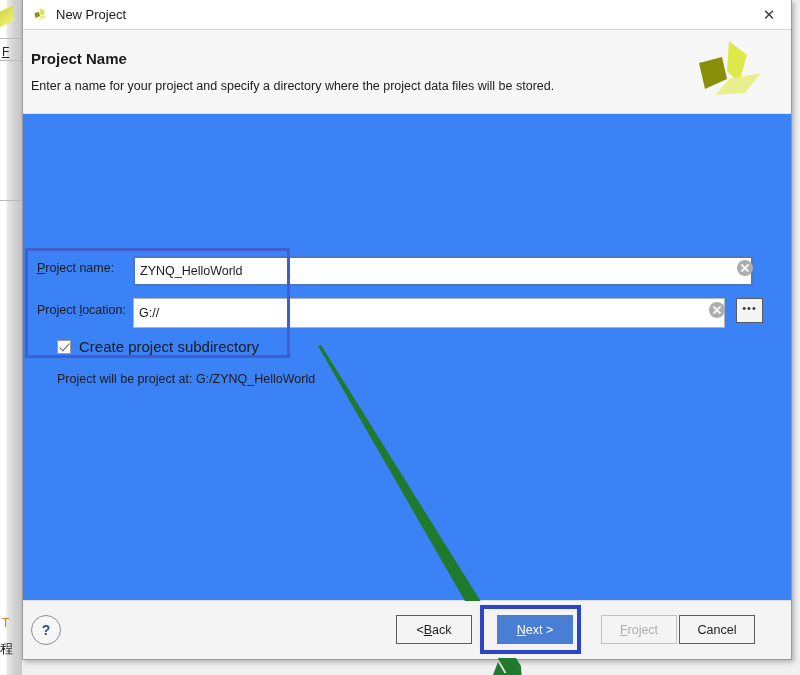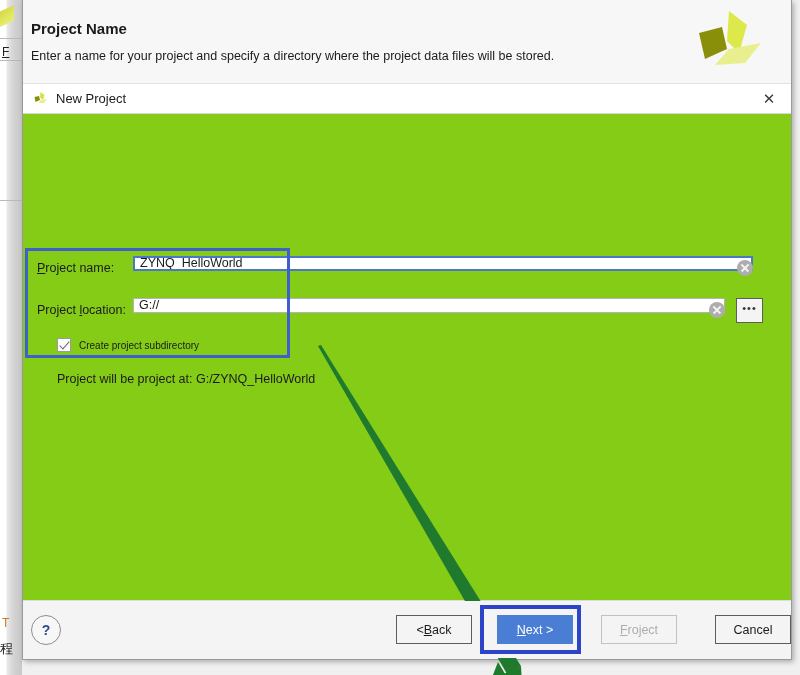--- a/index.html
+++ b/index.html
@@ -94,35 +94,35 @@
   }
   .brand-logo {
     position: absolute; right: 26px; top: 9px;
     width: 76px; height: 70px;
   }
 
   
   #body-area {
     position: relative;
     height: 487px; width: 100%;
-    background: #84cc16;
+    background: #3b82f6;
     border-bottom: 1px solid #dddddd;
   }
 
   .field-row { position: absolute; height: 24px; }
   .field-label {
     position: absolute;
     font-size: 12.5px; color: #1b1b1b;
     line-height: 24px;
   }
   .field-label u { text-decoration: underline; }
 
   .text-input {
     position: absolute;
-    height: 15px;
+    height: 30px;
     background: #ffffff;
     font-size: 12.5px; color: #1b1b1b;
     padding: 0 42px 0 5px;
     line-height: 23px;
     border: 1px solid #b4b4b4;
     outline: none;
     font-family: "Liberation Sans", sans-serif;
   }
   .text-input.focused { border: 2px solid #4a77c9; }
 
@@ -161,21 +161,21 @@
     margin-right: 8px;
   }
   .checkbox-box.checked::after {
     content: "";
     position: absolute; left: 4px; top: 0px;
     width: 4px; height: 9px;
     border: solid #6e6e6e;
     border-width: 0 1.8px 1.8px 0;
     transform: rotate(42deg);
   }
-  .checkbox-label { font-size: 10px; color: #1b1b1b; }
+  .checkbox-label { font-size: 15px; color: #1b1b1b; }
 
   .status-text {
     position: absolute; left: 34px; top: 258px;
     font-size: 12.5px; color: #1b1b1b;
   }
 
   
   .annot-box-fields {
     position: absolute;
     left: 2px; top: 134px;
@@ -245,38 +245,38 @@
   <div class="bg-hline" style="top:38px"></div>
   <div class="bg-menu-f"><u>F</u></div>
   <div class="bg-hline" style="top:60px"></div>
   <div class="bg-hline" style="top:200px"></div>
   <div class="bg-t-letter">T</div>
   <div class="bg-cjk">程</div>
 </div>
 
 <div id="dialog">
 
+  <div id="titlebar">
+    <svg class="title-icon" viewBox="0 0 34 32">
+      <polygon points="17,2 25,8 22,18 16,13" fill="#d7e23a"></polygon>
+      <polygon points="5,12 14,10 16,18 7,22" fill="#8a8f0a"></polygon>
+      <polygon points="17,18 30,16 24,24 14,24" fill="#e9ef8e"></polygon>
+    </svg>
+    <div class="title-text">New Project</div>
+    <div class="close-btn">✕</div>
+  </div>
+
   <div id="header">
     <div class="page-title">Project Name</div>
     <div class="page-subtitle">Enter a name for your project and specify a directory where the project data files will be stored.</div>
     <svg class="brand-logo" viewBox="0 0 76 70">
       <polygon points="40,2 58,16 50,44 38,32" fill="#dde84a"></polygon>
       <polygon points="10,24 33,18 38,40 16,50" fill="#8a8f0a"></polygon>
       <polygon points="40,40 72,34 56,54 26,56" fill="#e9ef8e"></polygon>
     </svg>
-  </div>
-
-  <div id="titlebar">
-    <svg class="title-icon" viewBox="0 0 34 32">
-      <polygon points="17,2 25,8 22,18 16,13" fill="#d7e23a"></polygon>
-      <polygon points="5,12 14,10 16,18 7,22" fill="#8a8f0a"></polygon>
-      <polygon points="17,18 30,16 24,24 14,24" fill="#e9ef8e"></polygon>
-    </svg>
-    <div class="title-text">New Project</div>
-    <div class="close-btn">✕</div>
   </div>
 
   <div id="body-area">
 
     <div class="field-row" style="left:0; top:142px; width:760px;">
       <div class="field-label" style="left:14px; top:0;"><u>P</u><span>roject name:</span></div>
       <input class="text-input focused" style="left: 110px; top: 0px; width: 620px;" value="ZYNQ_HelloWorld">
       <div class="clear-icon" style="left:714px; top:4px;"></div>
     </div>
 
@@ -311,17 +311,17 @@
         <span>ack</span>
       </div>
     <div class="dlg-btn primary" style="left:474px;">
         <u>N</u>
         <span>ext &gt;</span>
       </div>
     <div class="dlg-btn disabled" style="left:578px;">
         <u>F</u>
         <span>roject</span>
       </div>
-    <div class="dlg-btn" style="left:692px;text-align:right;">Cancel</div>
+    <div class="dlg-btn" style="left:656px;text-align:right;">Cancel</div>
     <div class="annot-box-next"></div>
   </div>
 
 </div>
 
 </body></html>

